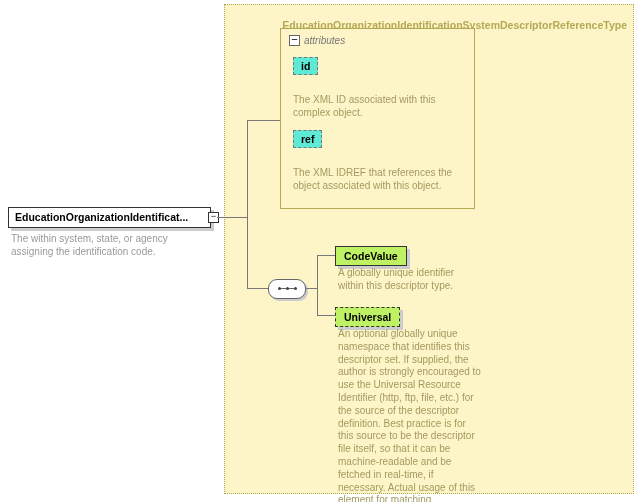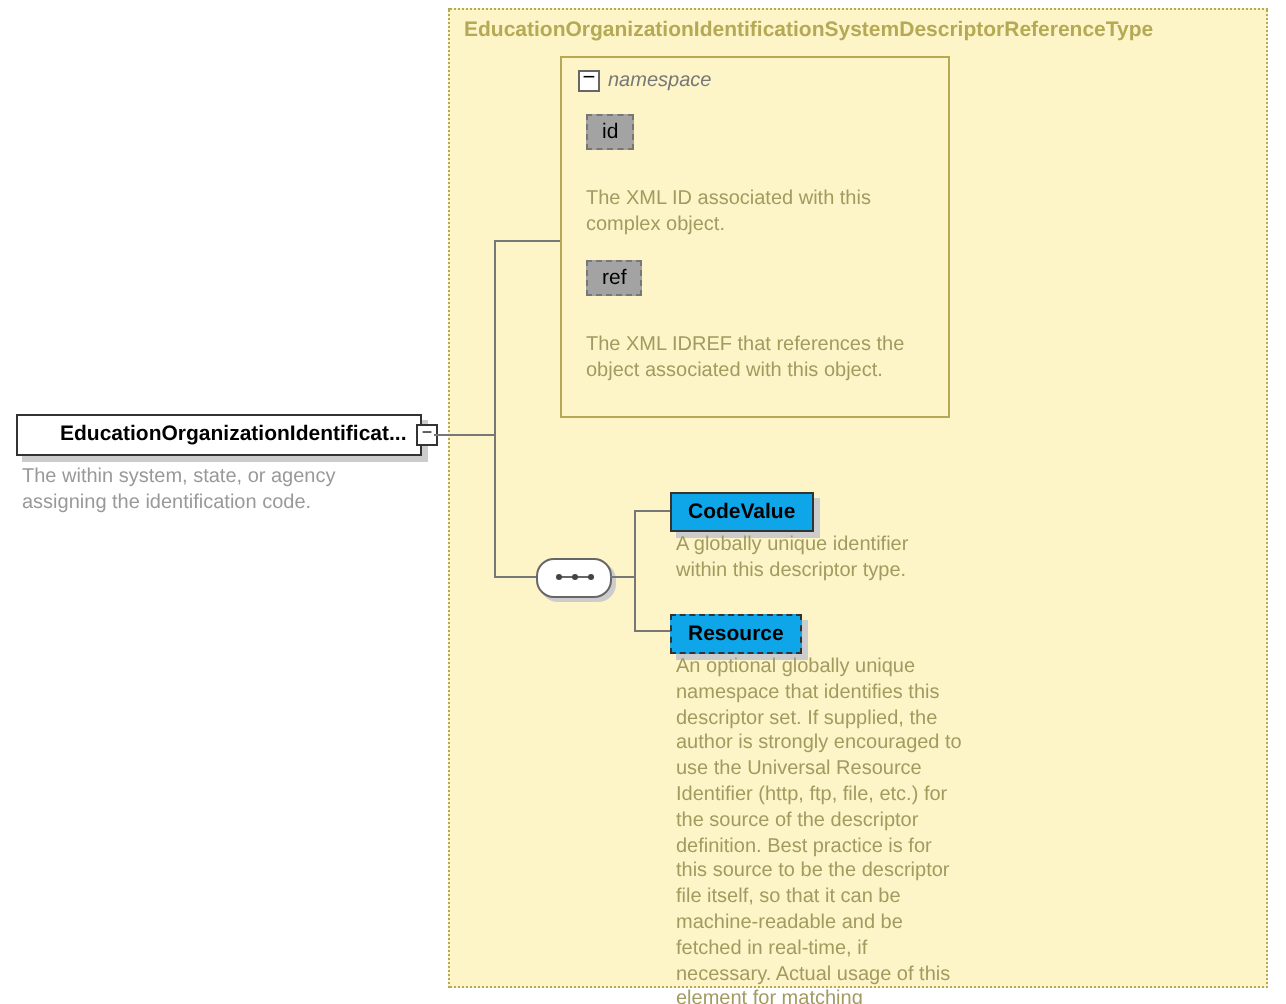--- a/index.html
+++ b/index.html
@@ -14,21 +14,21 @@
 }
 .root-box {
   position: absolute;
   left: 8px;
   top: 207px;
   width: 203px;
   height: 21px;
   border: 1px solid #333;
   background: #fff;
   box-shadow: 3px 3px 0 #ccc;
-  padding: 3px 21px;
+  padding: 3px 6px;
   box-sizing: border-box;
   font-weight: bold;
   white-space: nowrap;
   overflow: hidden;
 }
 .root-desc {
   position: absolute;
   left: 11px;
   top: 233px;
   width: 200px;
@@ -90,24 +90,24 @@
   text-align: center;
 }
 .attr-header-label {
   color: #777;
   font-style: italic;
   font-size: 10px;
 }
 .attr-item {
   margin: 5px 0 2px 4px;
   border: 1px dashed #777;
-  background: #a3a3a3;
+  background: #5eead4;
   padding: 2px 7px;
   display: inline-block;
-  font-weight: normal;
+  font-weight: bold;
   font-size: 10.5px;
 }
 .attr-desc {
   color: #a39a60;
   font-size: 10px;
   margin: 17px 0 6px 4px;
   line-height: 1.25;
 }
 .seq-box {
   position: absolute;
@@ -140,21 +140,21 @@
 .seq-dot {
   width: 3px;
   height: 3px;
   background: #444;
   border-radius: 50%;
   position: absolute;
 }
 .elem-box {
   position: absolute;
   border: 1px solid #333;
-  background: #0ea5e9;
+  background: #bef264;
   box-shadow: 3px 3px 0 #ccc;
   padding: 3px 8px;
   font-weight: bold;
   font-size: 10.5px;
 }
 .elem-box.optional {
   border-style: dashed;
 }
 .elem-desc {
   position: absolute;
@@ -171,31 +171,31 @@
 </head>
 <body>
 
 <div class="root-box">
   <span>EducationOrganizationIdentificat...</span>
 </div>
 <div class="plus-box" style="left:208px; top:212px;">−</div>
 <div class="root-desc">The within system, state, or agency assigning the identification code.</div>
 
 <div class="type-container"></div>
-<div class="type-title" style="position:absolute; left:232px; top:9px; width:395px; text-align:left;">EducationOrganizationIdentificationSystemDescriptorReferenceType</div>
+<div class="type-title" style="position:absolute; left:232px; top:19px; width:395px; text-align:right;">EducationOrganizationIdentificationSystemDescriptorReferenceType</div>
 
 <div class="conn" style="left:217px; top:217px; width:30px; height:1px;"></div>
 <div class="conn" style="left:247px; top:120px; width:1px; height:168px;"></div>
 <div class="conn" style="left:247px; top:120px; width:33px; height:1px;"></div>
 <div class="conn" style="left:247px; top:288px; width:21px; height:1px;"></div>
 
 <div class="attr-container">
   <div class="attr-header">
     <div class="minus-box">−</div>
-    <span class="attr-header-label">namespace</span>
+    <span class="attr-header-label">attributes</span>
   </div>
   <div class="attr-item">id</div>
   <div class="attr-desc">The XML ID associated with this complex object.</div>
   <div class="attr-item">ref</div>
   <div class="attr-desc">The XML IDREF that references the object associated with this object.</div>
 </div>
 
 <div class="seq-box">
   <div class="seq-dots">
     <div class="seq-line"></div>
@@ -209,15 +209,15 @@
 <div class="conn" style="left:317px; top:255px; width:1px; height:60px;"></div>
 <div class="conn" style="left:317px; top:255px; width:18px; height:1px;"></div>
 <div class="conn" style="left:317px; top:315px; width:18px; height:1px;"></div>
 
 <div class="elem-box" style="left:335px; top:246px;">
   <span>CodeValue</span>
 </div>
 <div class="elem-desc" style="left:338px; top:267px;">A globally unique identifier within this descriptor type.</div>
 
 <div class="elem-box optional" style="left:335px; top:307px;">
-  <span>Resource</span>
+  <span>Universal</span>
 </div>
 <div class="elem-desc" style="left:338px; top:328px;">An optional globally unique namespace that identifies this descriptor set. If supplied, the author is strongly encouraged to use the Universal Resource Identifier (http, ftp, file, etc.) for the source of the descriptor definition. Best practice is for this source to be the descriptor file itself, so that it can be machine-readable and be fetched in real-time, if necessary. Actual usage of this element for matching descriptors will be system-specific.</div>
 
 </body></html>

